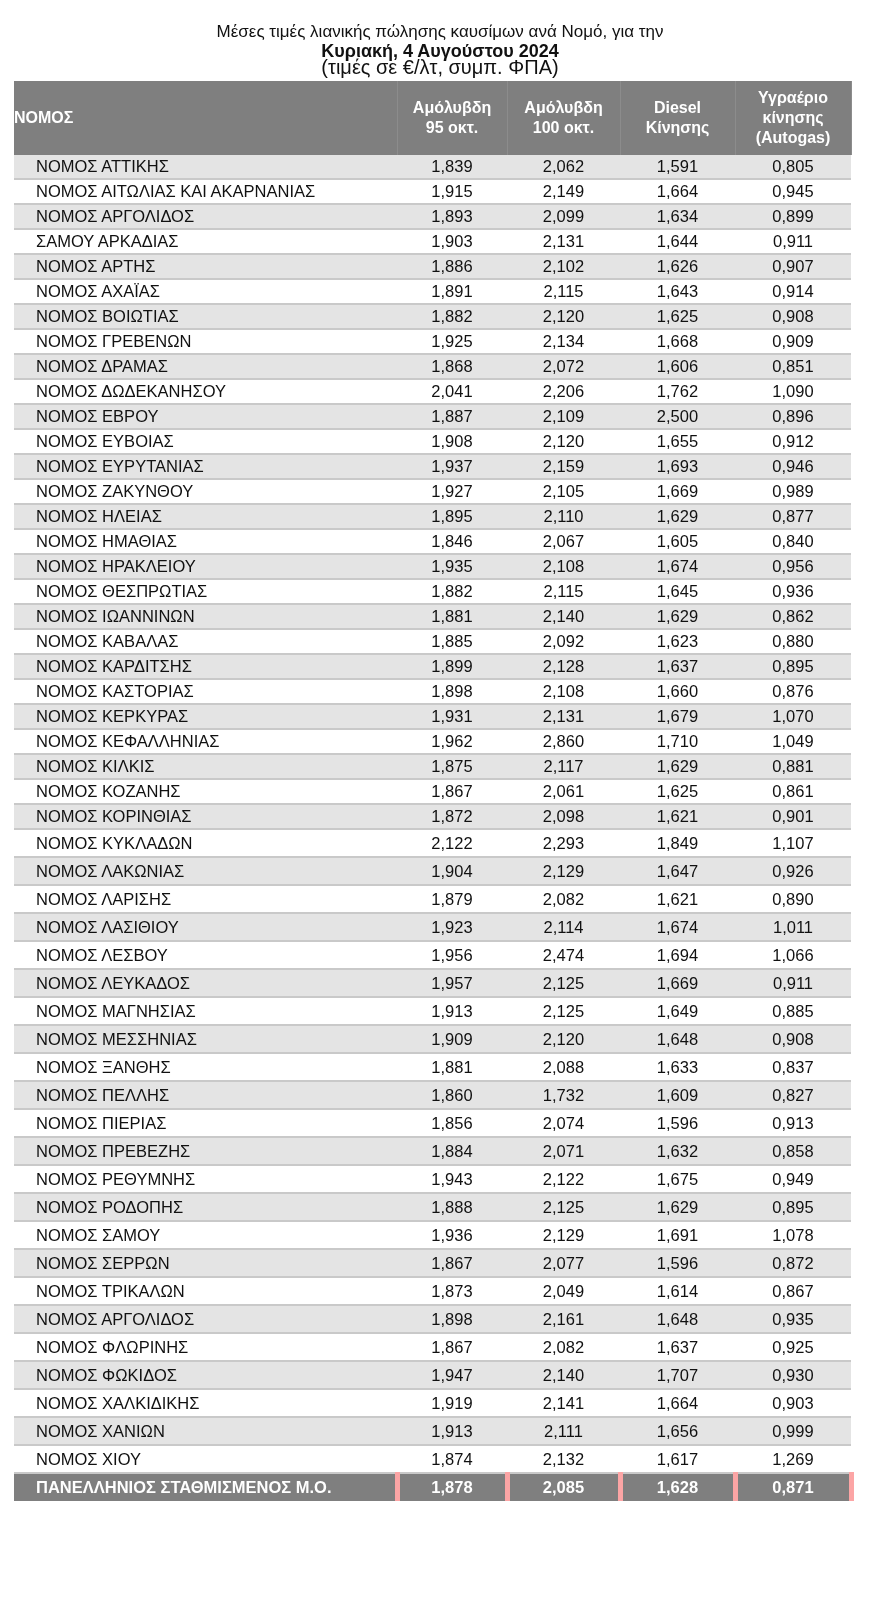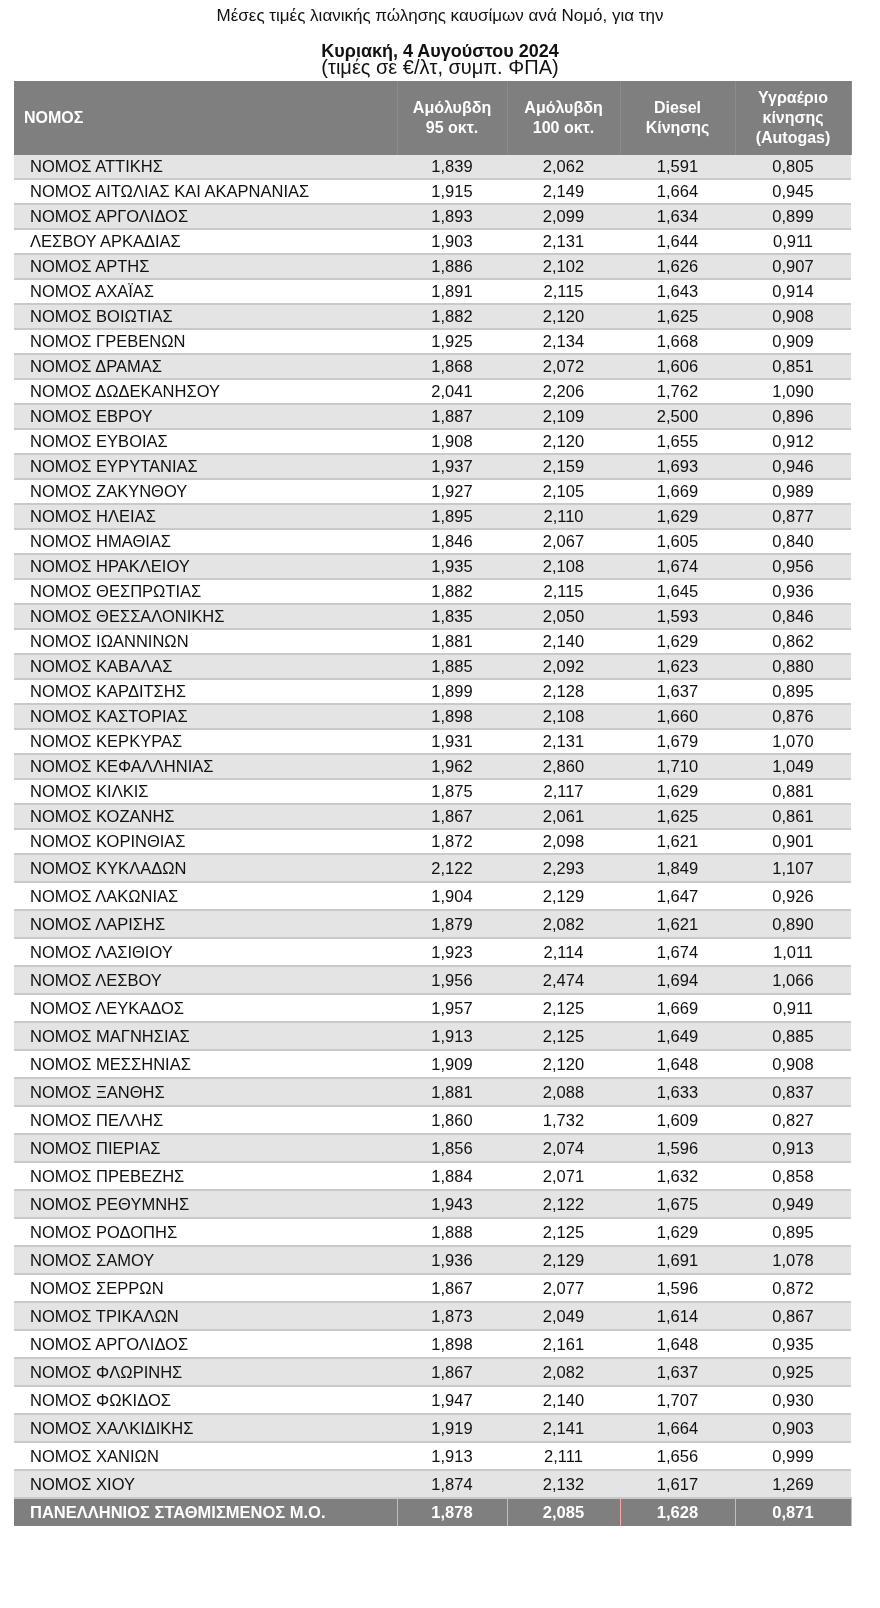--- a/index.html
+++ b/index.html
@@ -1,36 +1,36 @@
 <!DOCTYPE html>
 <html><head>
 <meta charset="utf-8">
 <style>
   html, body { margin:0; padding:0; background:#ffffff; }
   body { width:880px; height:1608px; position:relative; overflow:hidden;
          font-family:"Liberation Sans", "DejaVu Sans", sans-serif; color:#111; }
   .title { position:absolute; left:0; width:880px; text-align:center; }
-  .t1 { top:6px; font-size:17px; }
+  .t1 { top:22px; font-size:17px; }
   .t2 { top:41px; font-size:18px; font-weight:bold; }
   .t3 { top:56px; font-size:20px; }
   table { position:absolute; left:14px; top:81px; width:837px; border-collapse:collapse; table-layout:fixed; }
   col.c0 { width:383px; } col.c1 { width:110px; } col.c2 { width:113px; } col.c3 { width:115px; } col.c4 { width:116px; }
   thead th { background:#7f7f7f; color:#ffffff; font-weight:bold; font-size:16px; line-height:20px; height:74px;
              padding:0; border-right:1px solid #8c8c8c; vertical-align:middle; }
-  thead th.name { text-align:left; padding-left:10px; }
+  thead th.name { text-align:left; }
   thead th.num { text-align:center; }
   tbody td { font-size:16.5px; padding:0; border-bottom:2px solid #c9c9c9; }
-  tbody td.name { padding-left:16px; white-space:nowrap;margin-top:40px; }
+  tbody td.name { padding-left:22px; white-space:nowrap;margin-top:40px; }
   tbody td.num { text-align:center; }
   tbody tr.r-a td { height:23px; }
   tbody tr.r-b td { height:26px; }
   tbody tr:nth-child(odd) td { background:#e4e4e4; }
   tbody tr:nth-child(even) td { background:#ffffff; }
   tbody tr.total td { background:#7f7f7f !important; color:#fff; font-weight:bold; height:27px; border-bottom:none; }
-  tbody tr.total td.num, tbody tr.total td.name { border-right:1px solid #fca5a5; }
+  tbody tr.total td.num, tbody tr.total td.name { border-right:5px solid #fca5a5; }
 </style>
 </head>
 <body>
 
 <div class="title t1">Μέσες τιμές λιανικής πώλησης καυσίμων ανά Νομό, για την</div>
 <div class="title t2">Κυριακή, 4 Αυγούστου 2024</div>
 <div class="title t3">(τιμές σε €/λτ, συμπ. ΦΠΑ)</div>
 
 <table>
   <colgroup>
@@ -78,21 +78,21 @@
         <td class="num">0,945</td>
       </tr>
       <tr class="r-a">
         <td class="name">ΝΟΜΟΣ ΑΡΓΟΛΙΔΟΣ</td>
         <td class="num">1,893</td>
         <td class="num">2,099</td>
         <td class="num">1,634</td>
         <td class="num">0,899</td>
       </tr>
       <tr class="r-a">
-        <td class="name">ΛΕΣΒΟΥ ΑΡΚΑΔΙΑΣ</td>
+        <td class="name">ΣΑΜΟΥ ΑΡΚΑΔΙΑΣ</td>
         <td class="num">1,903</td>
         <td class="num">2,131</td>
         <td class="num">1,644</td>
         <td class="num">0,911</td>
       </tr>
       <tr class="r-a">
         <td class="name">ΝΟΜΟΣ ΑΡΤΗΣ</td>
         <td class="num">1,886</td>
         <td class="num">2,102</td>
         <td class="num">1,626</td>
@@ -181,27 +181,20 @@
         <td class="num">2,108</td>
         <td class="num">1,674</td>
         <td class="num">0,956</td>
       </tr>
       <tr class="r-a">
         <td class="name">ΝΟΜΟΣ ΘΕΣΠΡΩΤΙΑΣ</td>
         <td class="num">1,882</td>
         <td class="num">2,115</td>
         <td class="num">1,645</td>
         <td class="num">0,936</td>
-      </tr>
-      <tr class="r-a">
-        <td class="name">ΝΟΜΟΣ ΘΕΣΣΑΛΟΝΙΚΗΣ</td>
-        <td class="num">1,835</td>
-        <td class="num">2,050</td>
-        <td class="num">1,593</td>
-        <td class="num">0,846</td>
       </tr>
       <tr class="r-a">
         <td class="name">ΝΟΜΟΣ ΙΩΑΝΝΙΝΩΝ</td>
         <td class="num">1,881</td>
         <td class="num">2,140</td>
         <td class="num">1,629</td>
         <td class="num">0,862</td>
       </tr>
       <tr class="r-a">
         <td class="name">ΝΟΜΟΣ ΚΑΒΑΛΑΣ</td>

